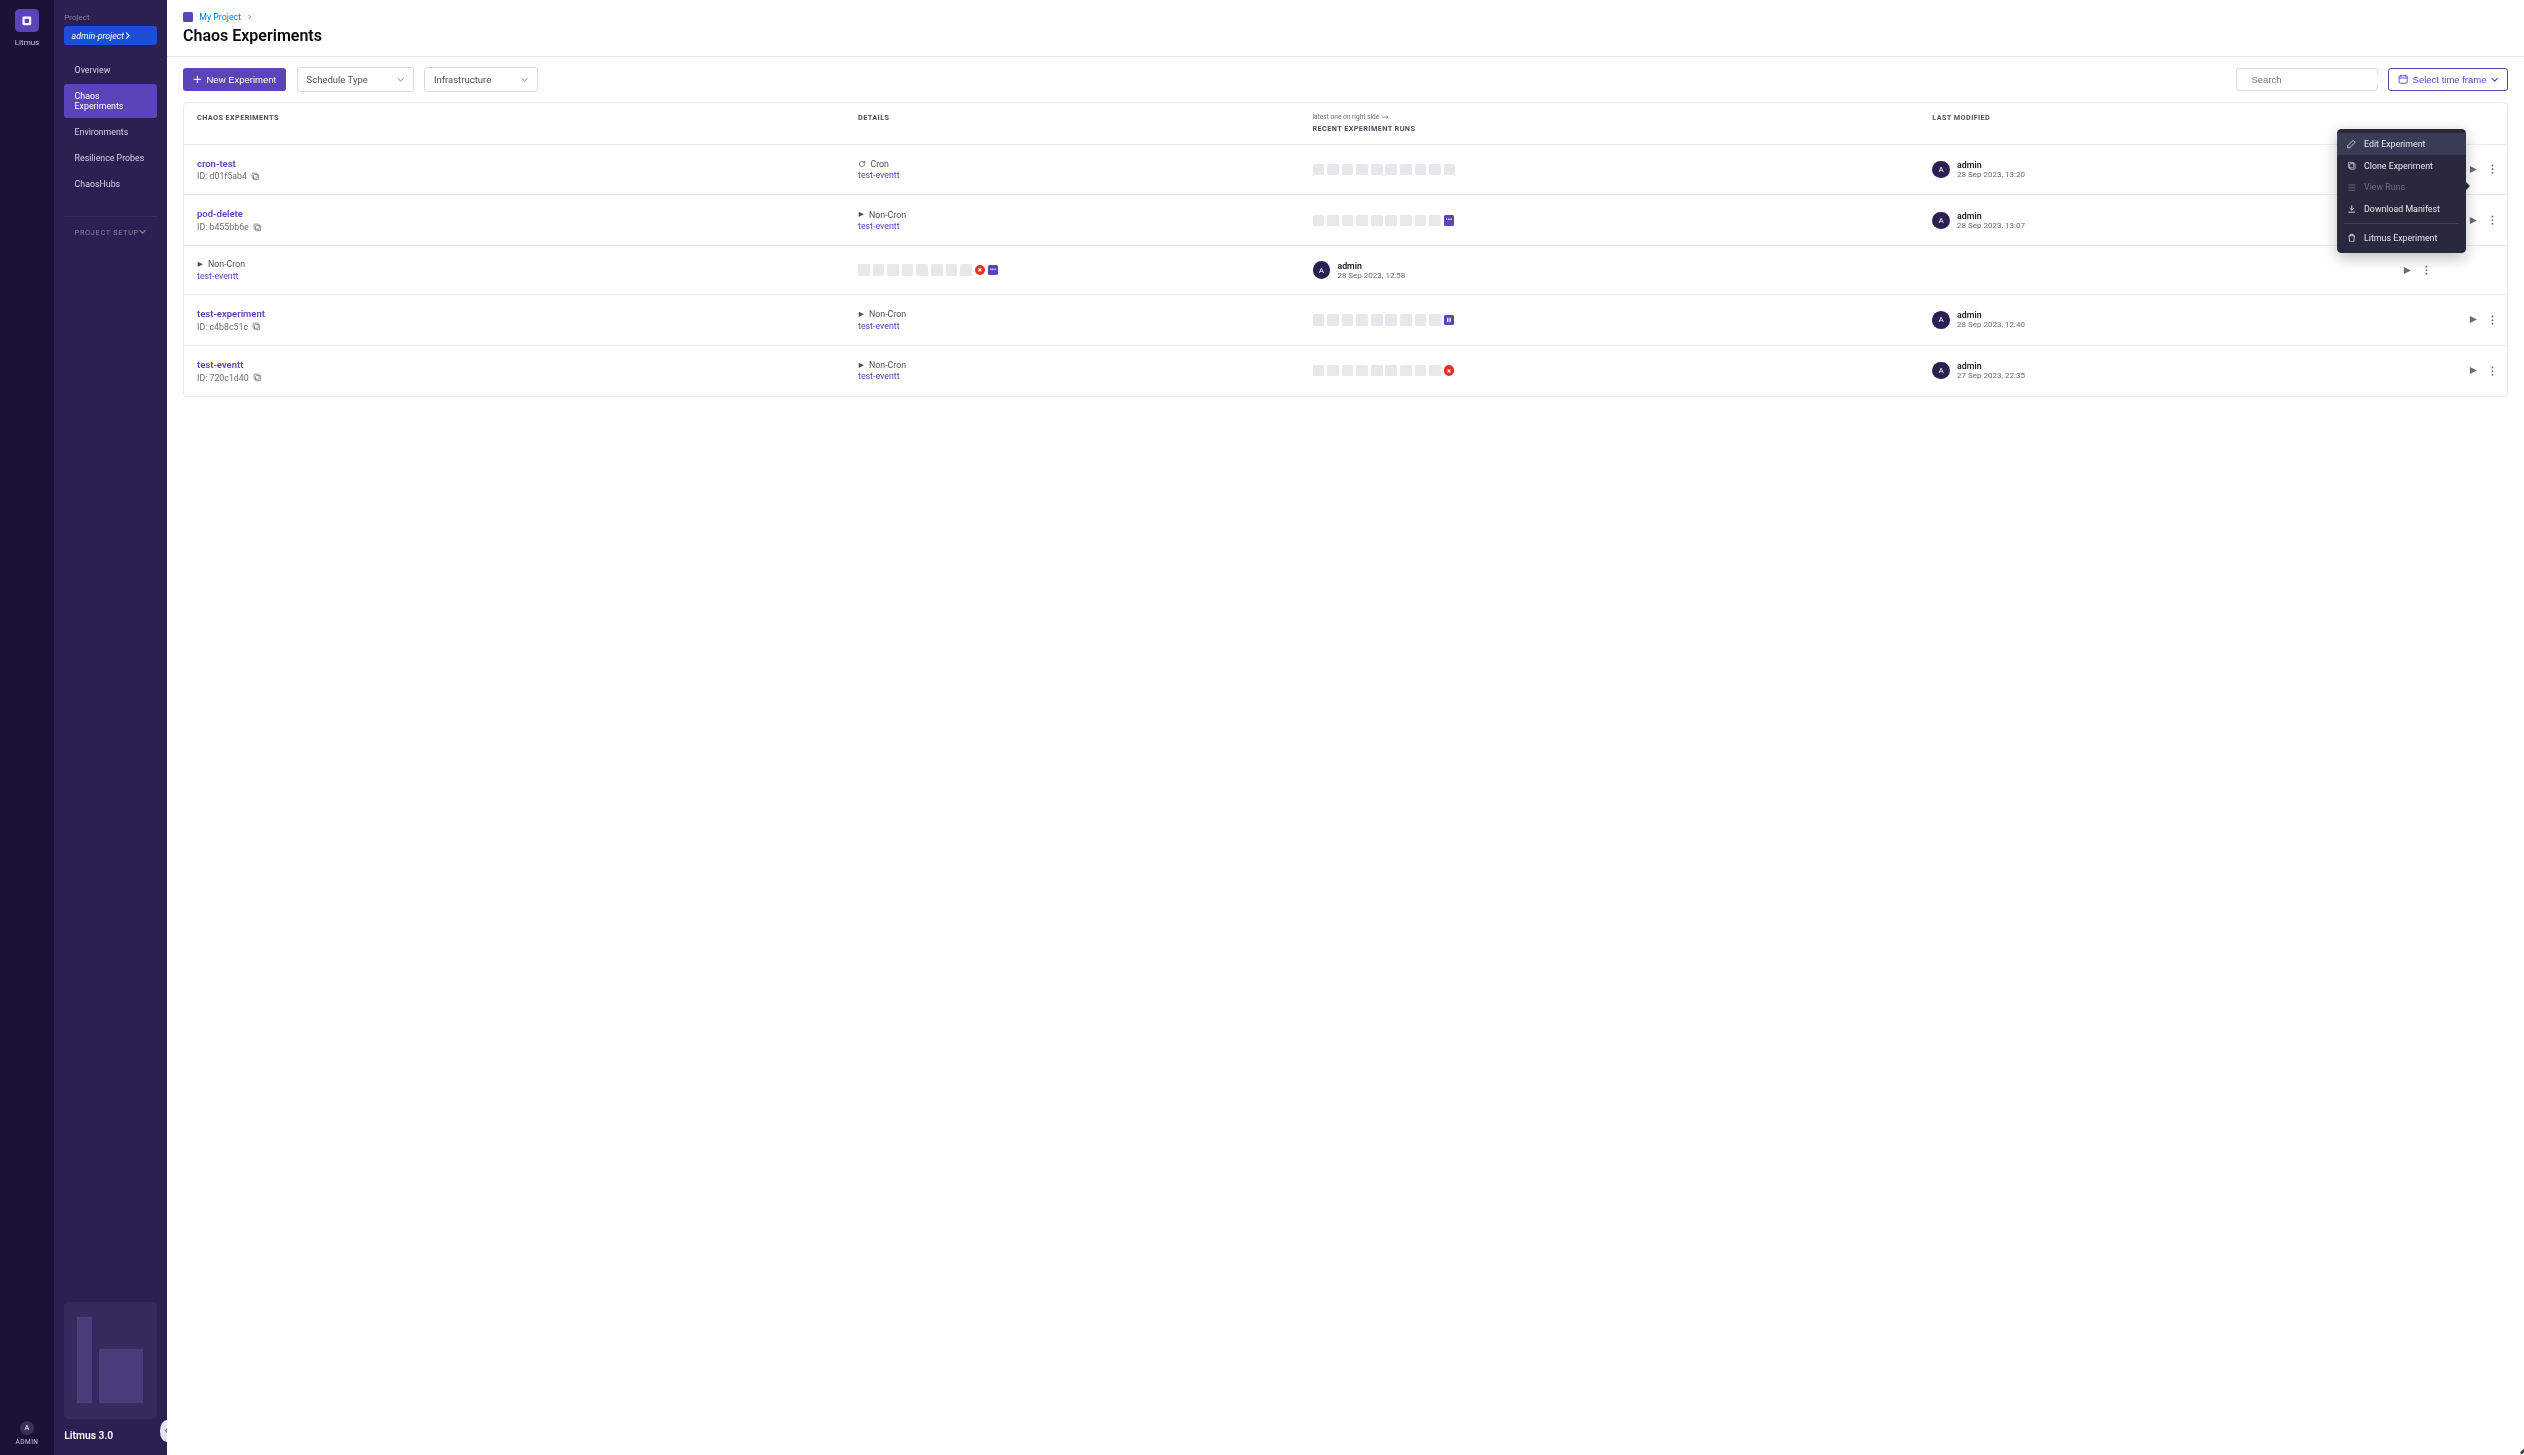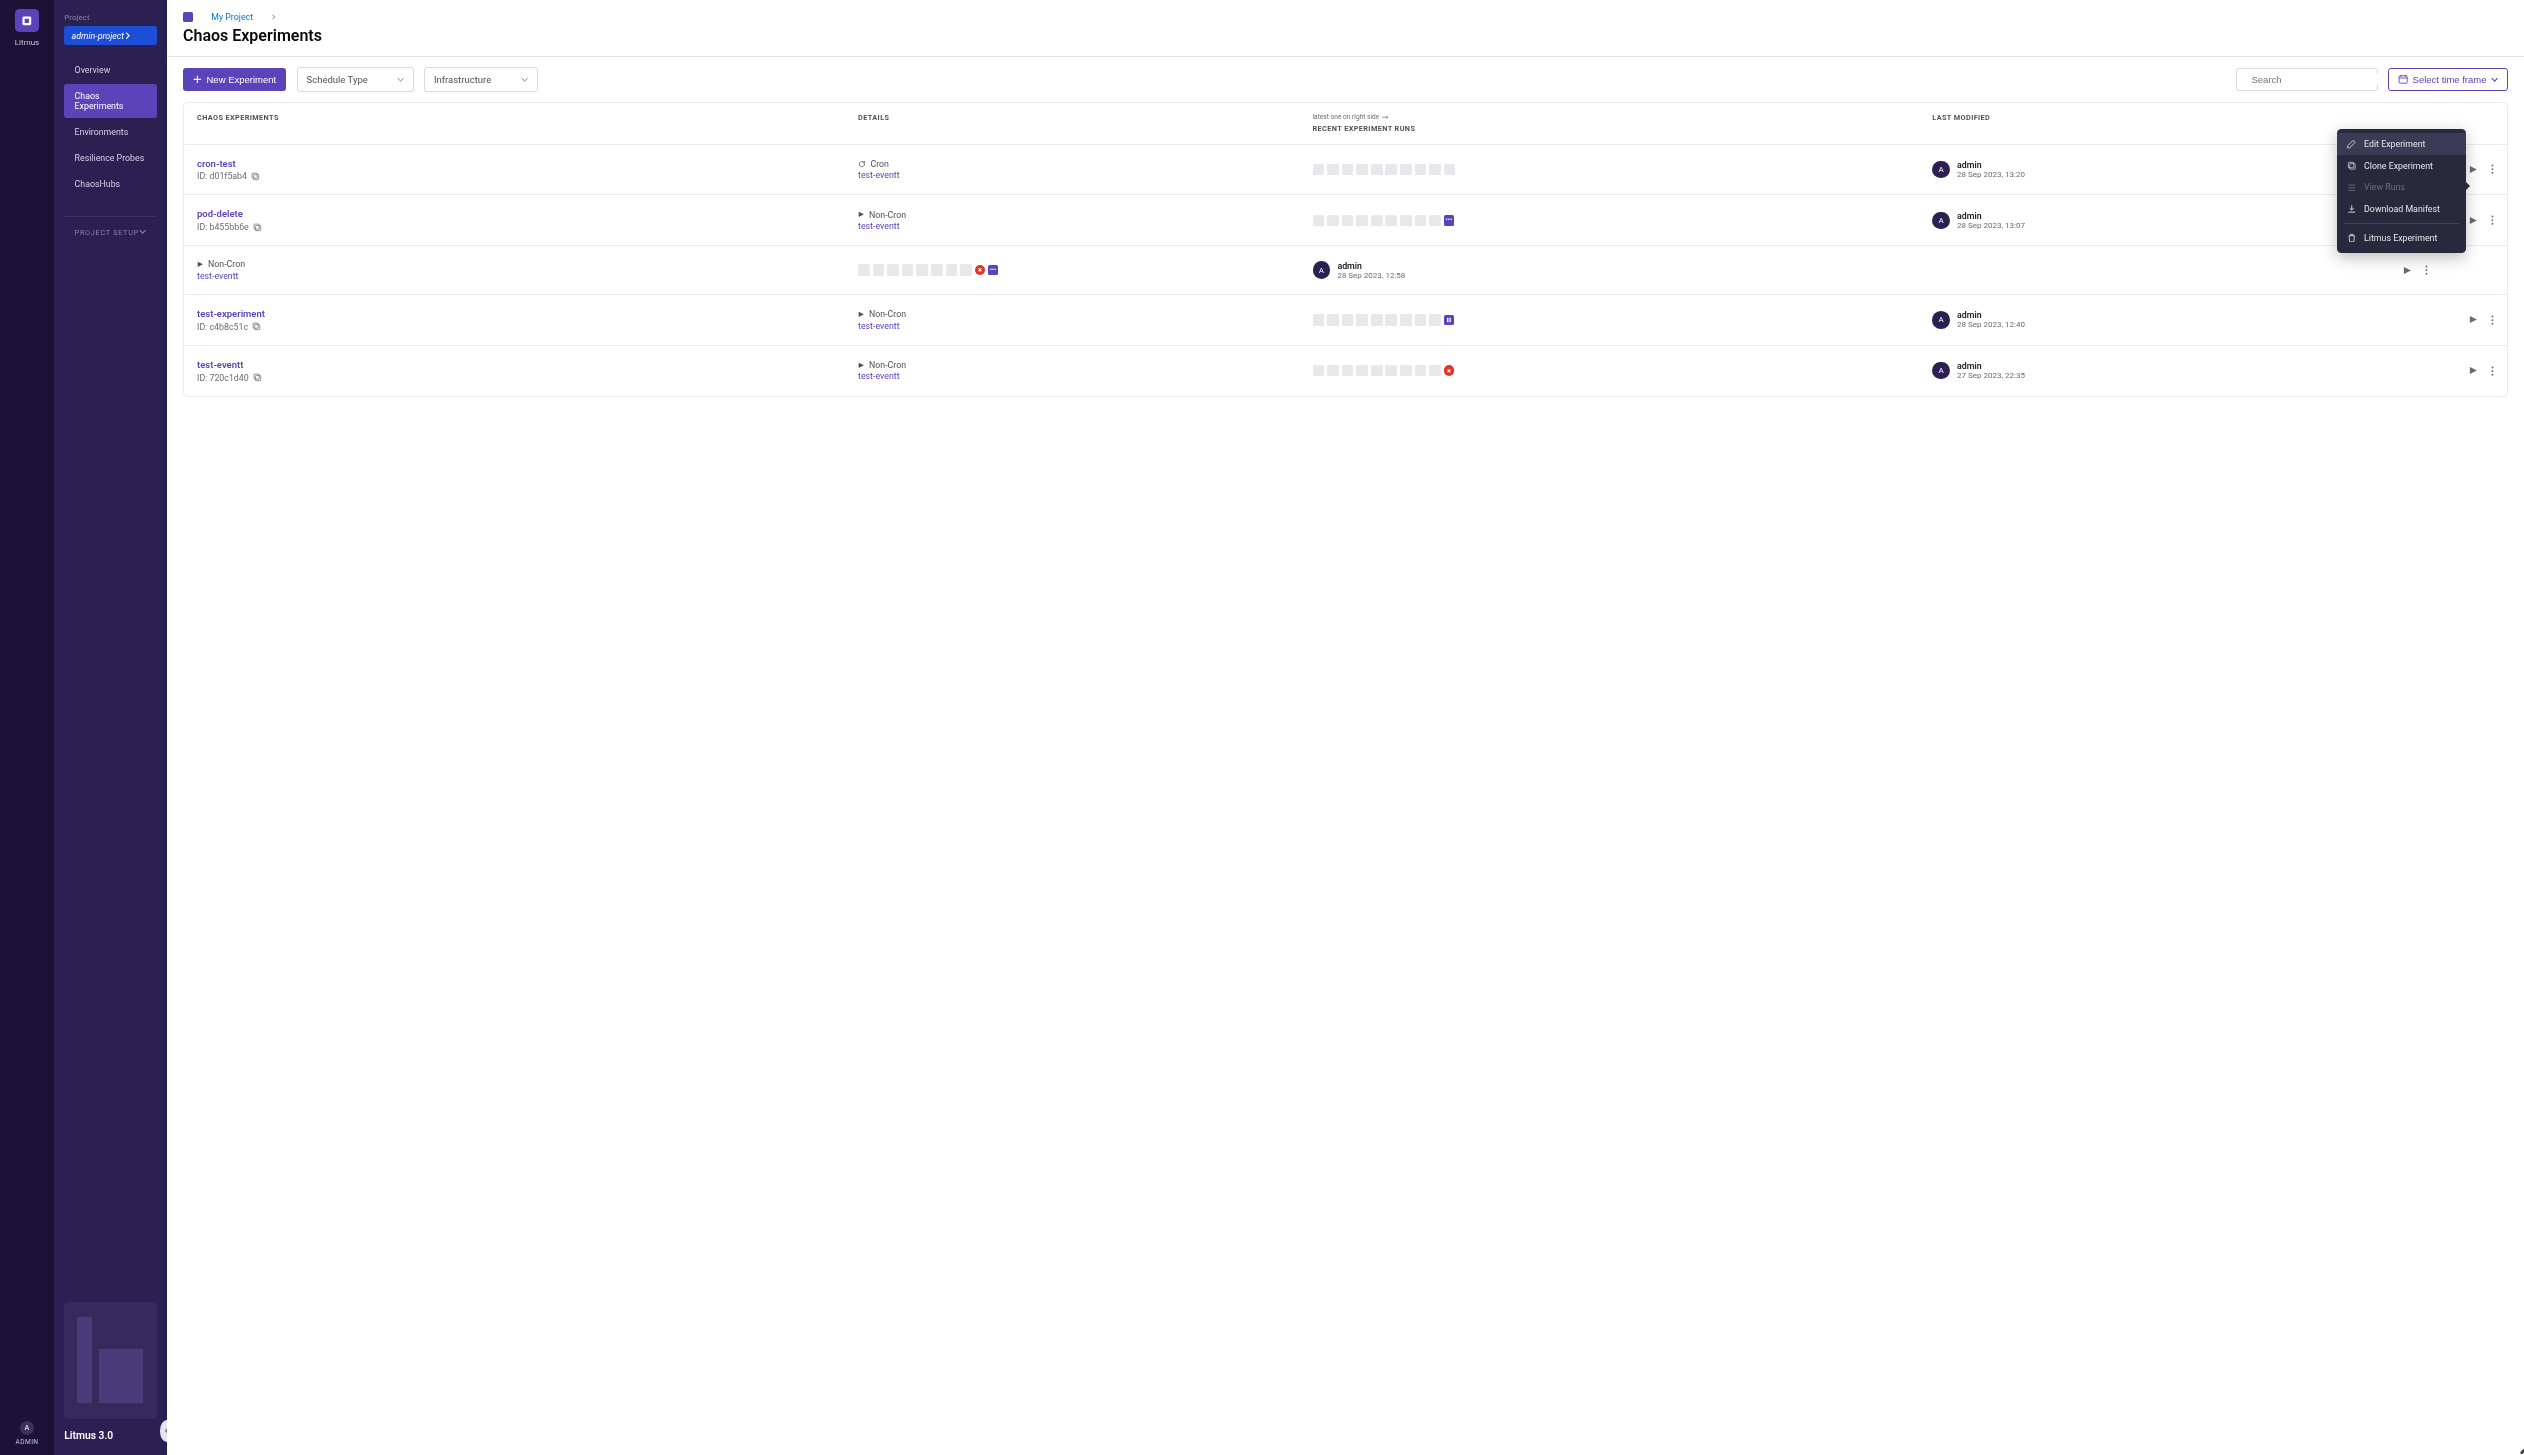--- a/index.html
+++ b/index.html
@@ -28,21 +28,21 @@
 .sidebar-promo { margin: 10.3px; margin-top: auto; background: #352a5e; border-radius: 4.4px; height: 117px; position: relative; overflow: hidden; }
 .promo-bar { position: absolute; bottom: 16px; background: #4a3c7a; }
 .promo-bar.b1 { left: 13px; width: 14.7px; height: 86px; }
 .promo-bar.b2 { left: 35px; width: 44px; height: 54px; bottom: 16px;}
 .sidebar-version { color: #fff; font-size: 10.3px; font-weight: 600; padding: 0 10.3px 13px; }
 .sidebar-handle { position: absolute; right: -7.3px; bottom: 13px; width: 14.7px; height: 22px; background: #e6e4ef; border-radius: 50%; display: flex; align-items: center; justify-content: center; cursor: pointer; }
 
 
 .main { flex: 1; display: flex; flex-direction: column; background: #fff; overflow: hidden; position: relative; }
 .topbar { padding: 11.7px 16px 10.3px; }
-.breadcrumb { display: flex; align-items: center; gap: 18px; color: #0278d5; font-size: 8.8px; margin-bottom: 4.4px; }
+.breadcrumb { display: flex; align-items: center; gap: 6px; color: #0278d5; font-size: 8.8px; margin-bottom: 4.4px; }
 .breadcrumb-icon { width: 10.3px; height: 10.3px; background: #5b44ba; border-radius: 1.5px; display:inline-block;}
 .page-title { font-size: 16px; font-weight: 600; }
 .hr { border: none; border-top: 0.7px solid #e5e5e8; }
 
 
 .toolbar { padding: 10.3px 16px; display: flex; align-items: center; gap: 10.3px; }
 .btn-primary { background: #5b44ba; color: #fff; border: none; border-radius: 2.9px; padding: 5.9px 10.3px; font-size: 9.5px; font-weight: 500; display: flex; align-items: center; gap: 4.4px; cursor: pointer; }
 .select-box { border: 0.7px solid #d9d9de; border-radius: 2.9px; padding: 5.9px 8.8px; min-width: 117px; font-size: 9.5px; color: #4f4f58; display: flex; align-items: center; justify-content: space-between; cursor: pointer; background:#fff;}
 .toolbar-spacer { flex: 1; }
 .search-box { border: 0.7px solid #d9d9de; border-radius: 2.9px; padding: 5.1px 8.8px; width: 142px; display: flex; align-items: center; gap: 5.9px; }

